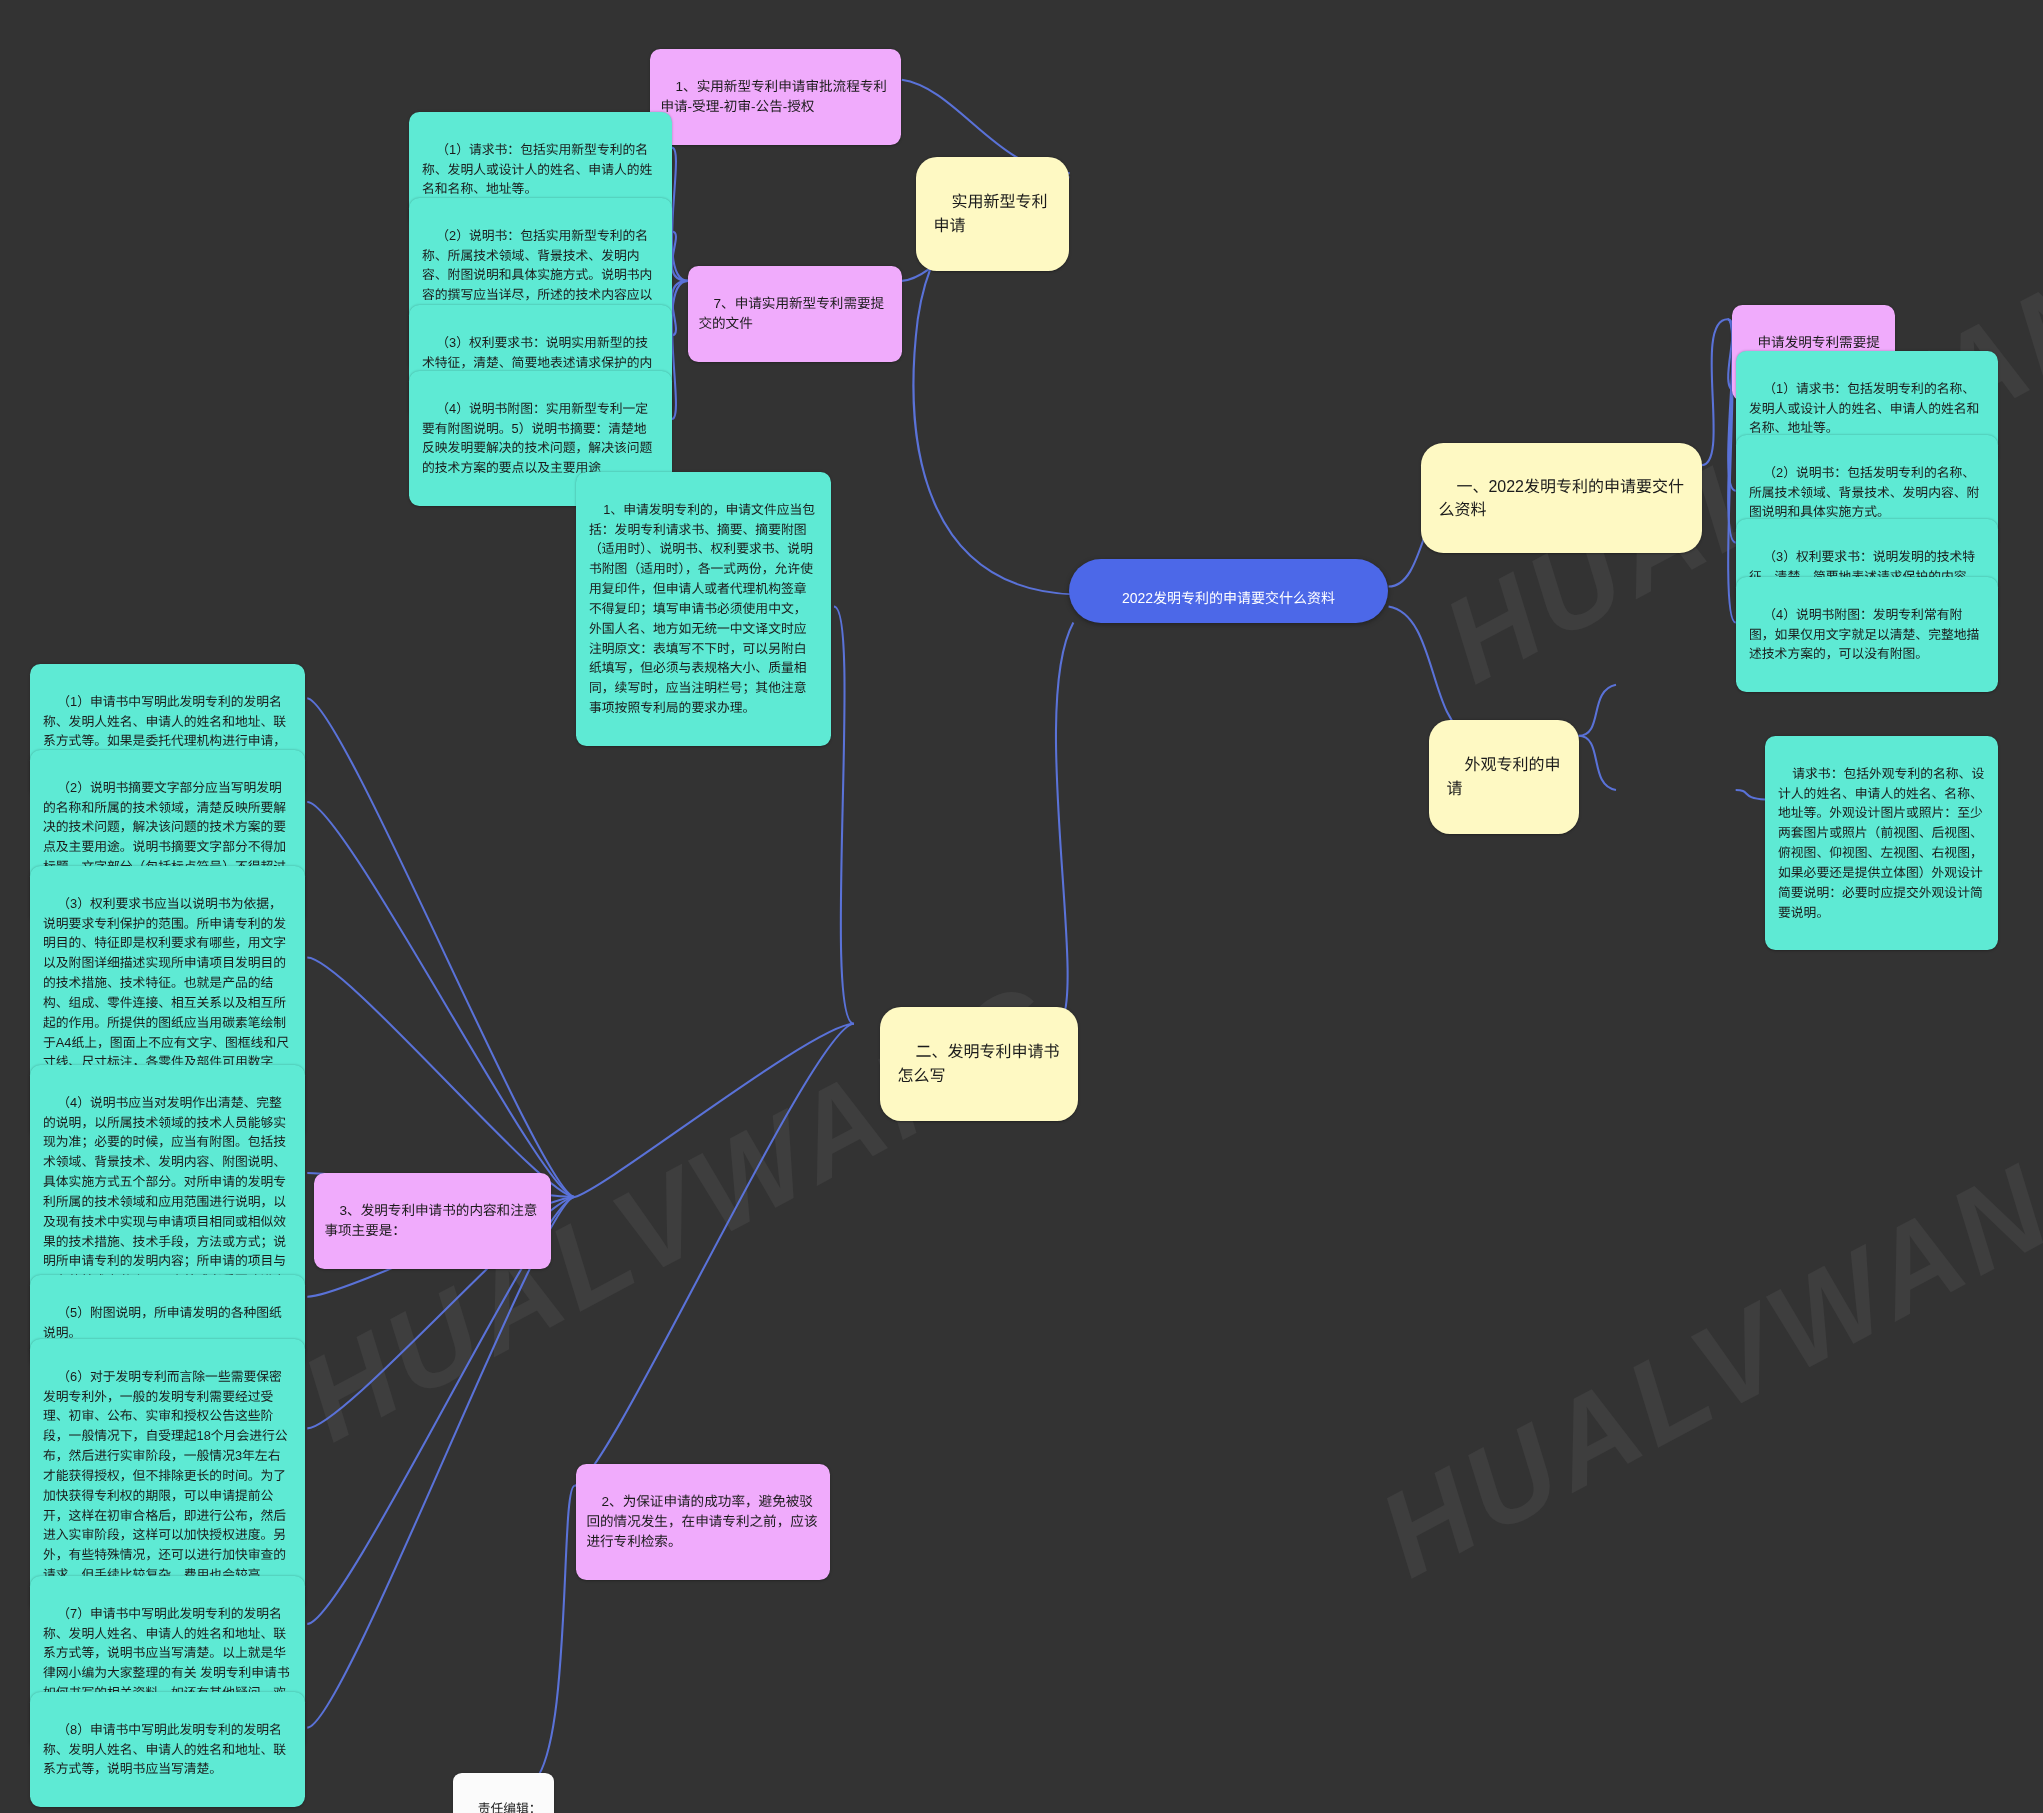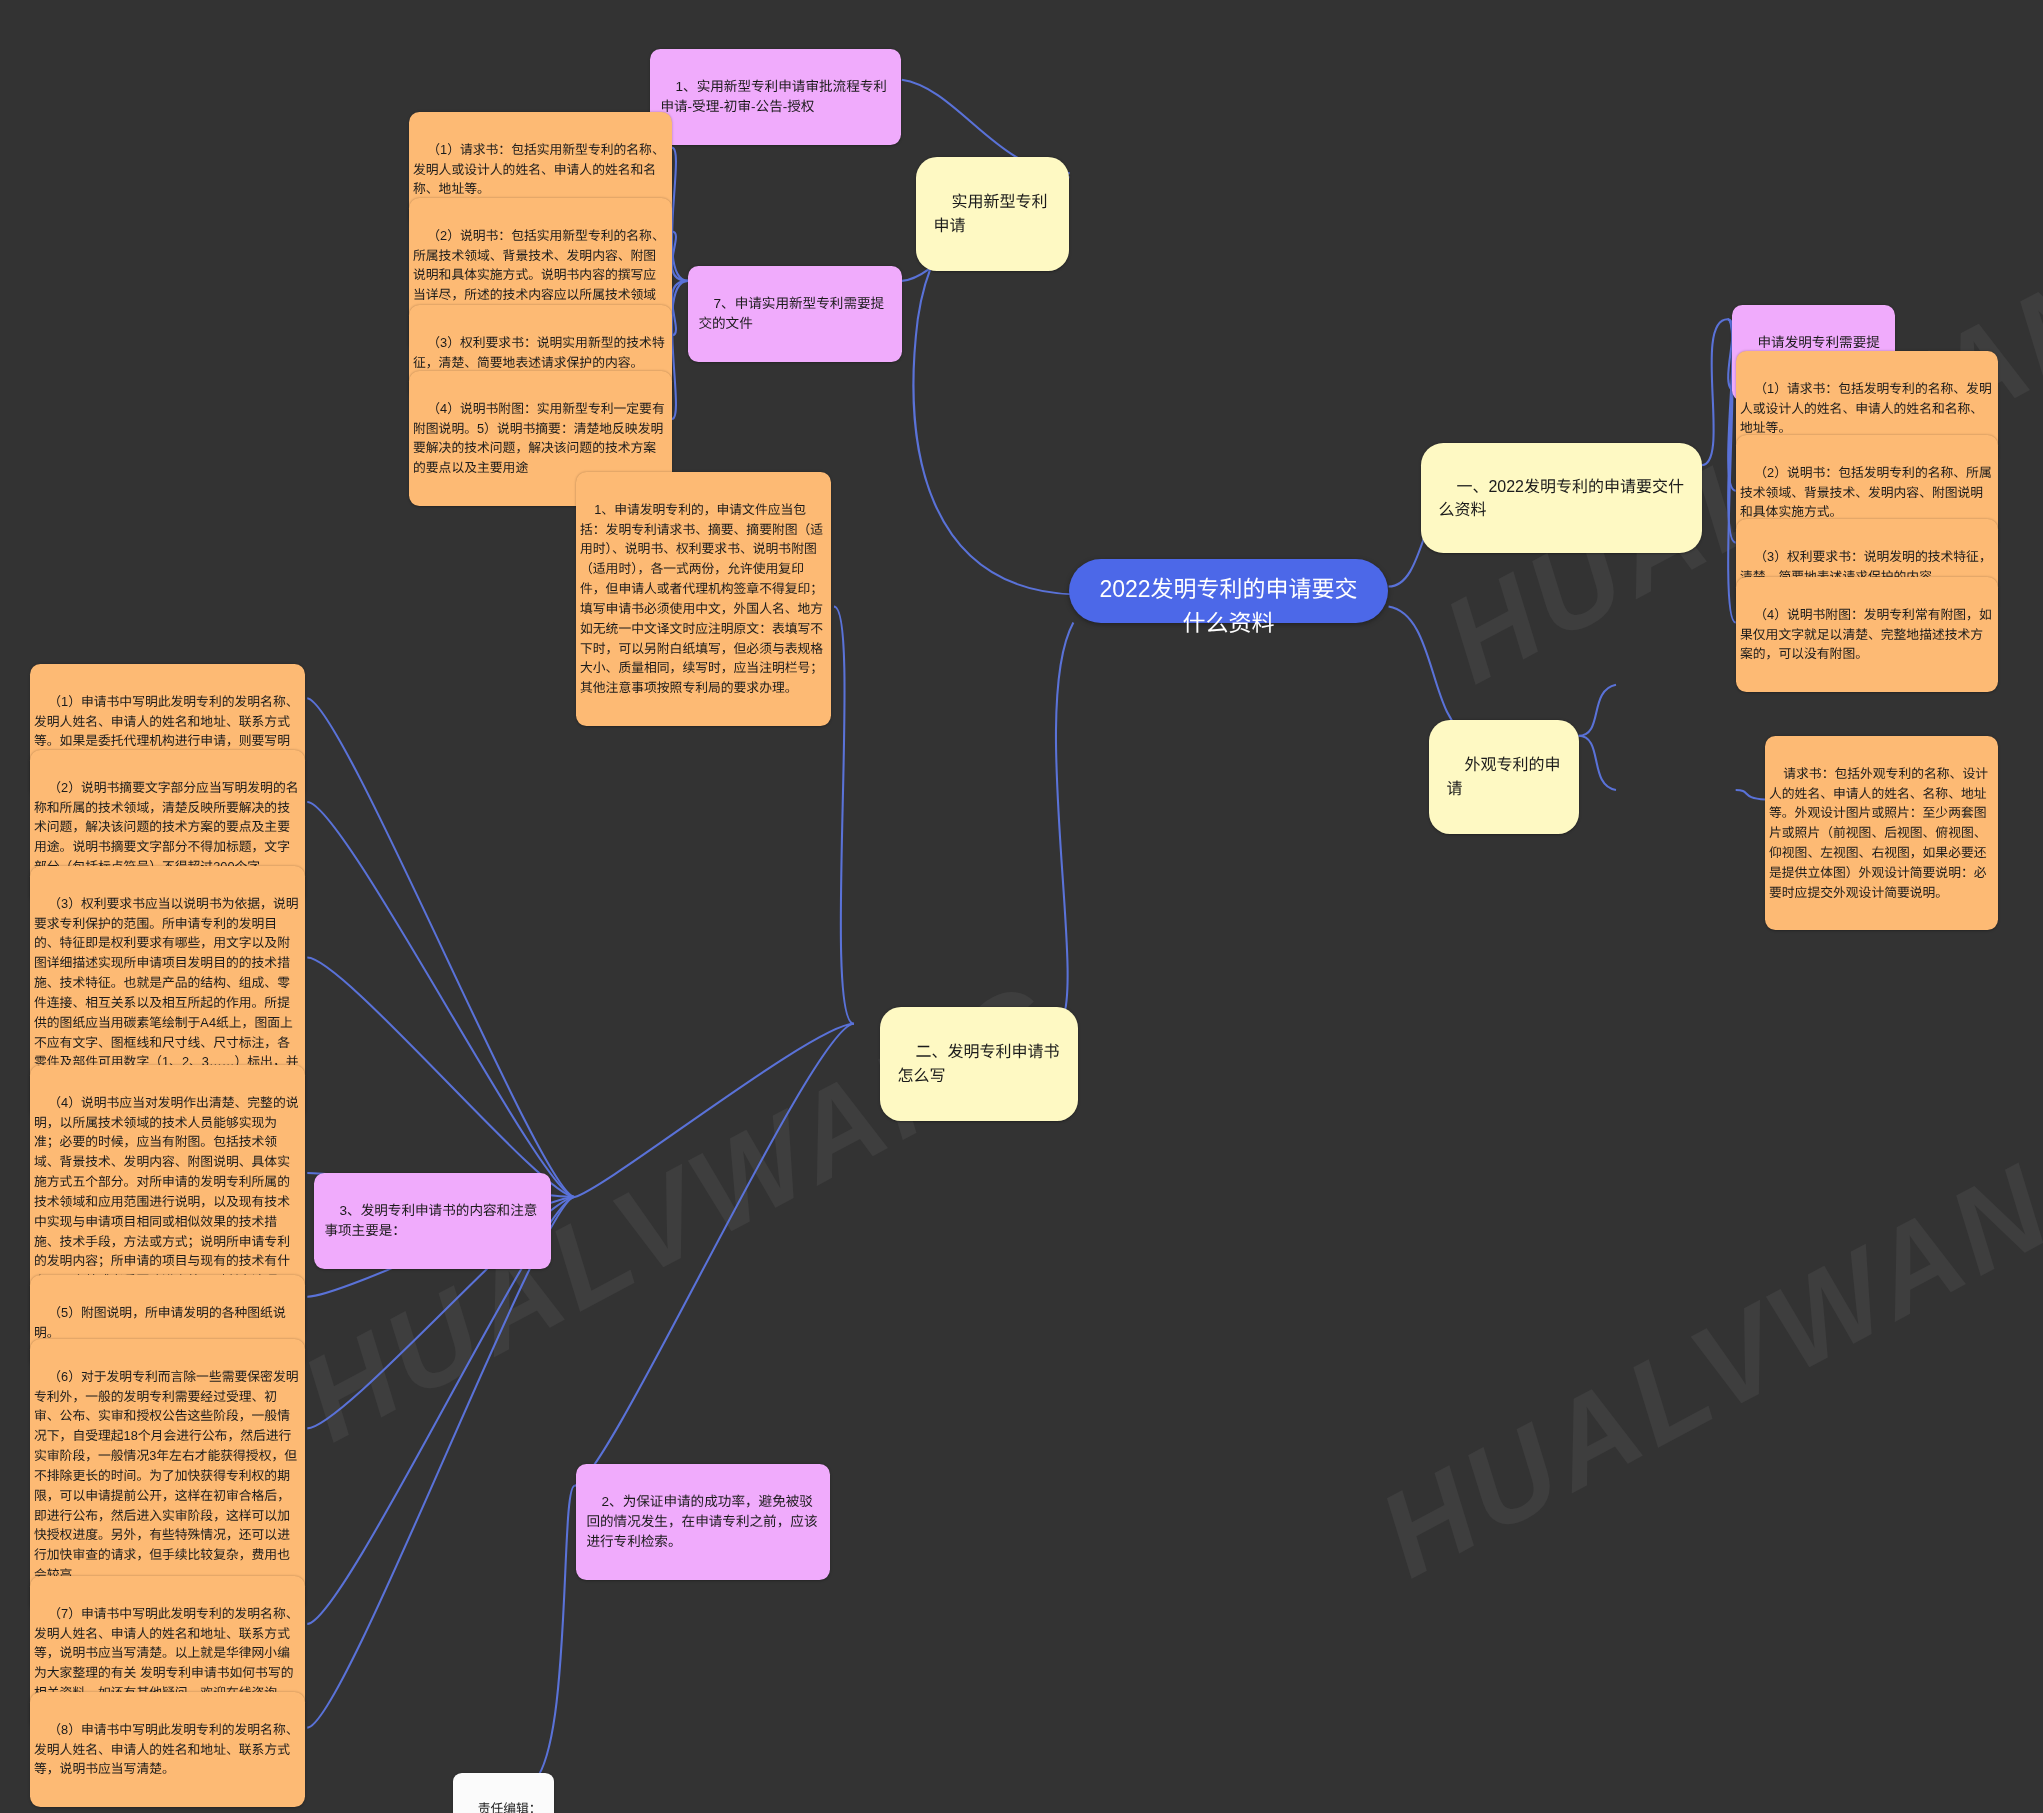--- a/index.html
+++ b/index.html
@@ -42,26 +42,26 @@
     color: #1b1b1b;
     line-height: 1.5;
     white-space: pre-wrap;
     word-break: break-all;
   }
   
   .root {
     background: #4c68e8;
     color: #ffffff;
     border-radius: 38px;
-    font-size: 23px;
+    font-size: 14px;
     line-height: 1.45;
     text-align: center;
     padding: 14.4px 21px;
     display: flex;
-    align-items: flex-start;
+    align-items: flex-end;
     justify-content: center;
     box-shadow: 0 1.6px 4.8px rgba(0,0,0,0.35);
   }
   
   .l2 {
     background: #fef9c3;
     border-radius: 21px;
     font-size: 16px;
     padding: 8.8px 17.6px;
     text-align: left;
@@ -74,25 +74,25 @@
   
   .l3 {
     background: #f0abfc;
     border-radius: 10.4px;
     font-size: 13.6px;
     padding: 7.2px 10.4px;
     box-shadow: 0 0.8px 2.4px rgba(0,0,0,0.3);
   }
   
   .leaf {
-    background: #fdba74;
+    background: #5eead4;
     border-radius: 10.4px;
     font-size: 12.8px;
     line-height: 1.55;
-    padding: 8px 4px;
+    padding: 8px 13px;
     box-shadow: 0 0.8px 2.4px rgba(0,0,0,0.3);
   }
   .tiny {
     background: #fbfbfb;
     border-radius: 8.8px;
     font-size: 12.8px;
     padding: 6.4px 10.4px;
     box-shadow: 0 0.8px 2.4px rgba(0,0,0,0.3);
   }
 </style>

